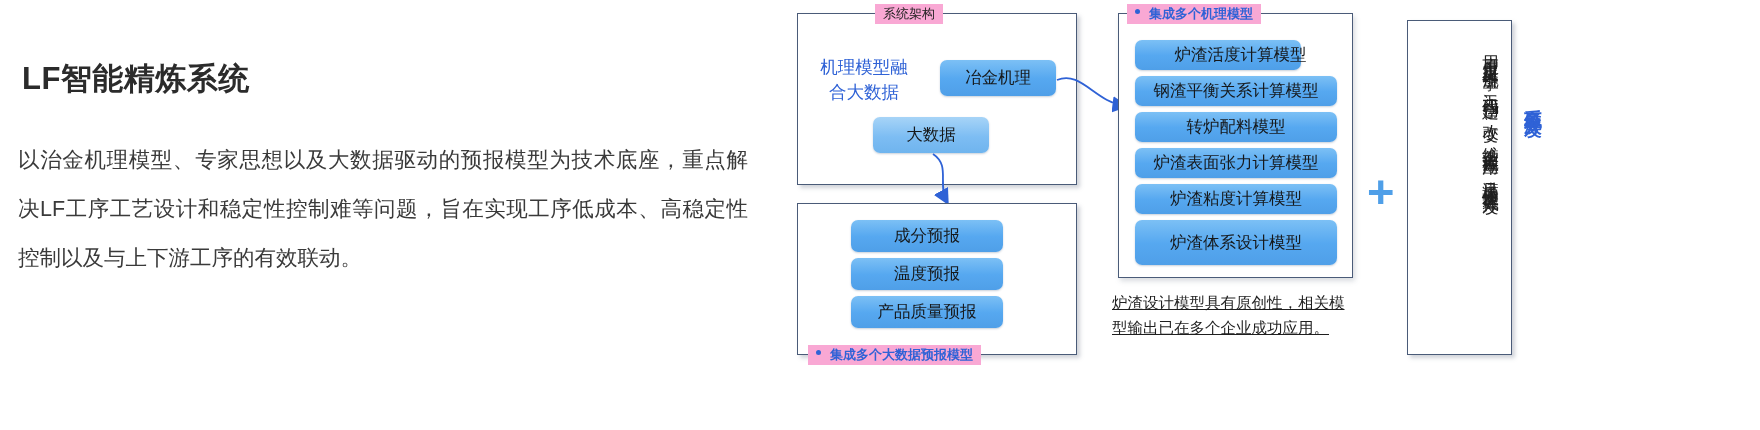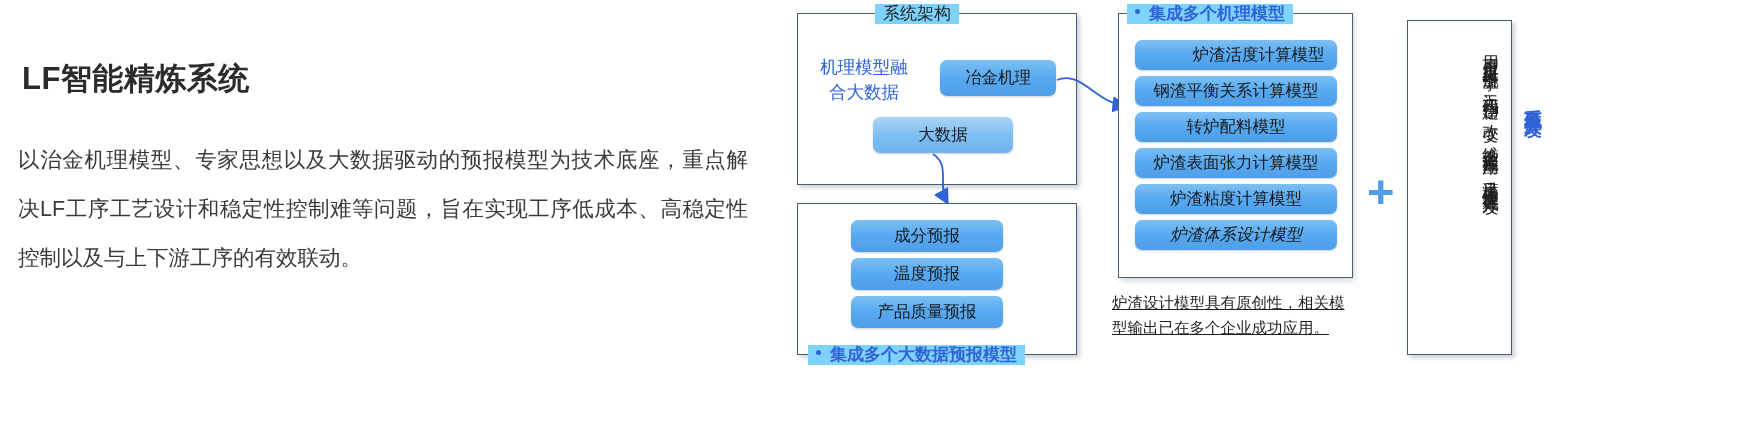--- a/index.html
+++ b/index.html
@@ -31,23 +31,23 @@
     position: absolute;
     background: #ffffff;
     border: 1.4px solid #4a5b78;
     box-shadow: 3px 3px 4px rgba(120,130,145,0.35);
   }
   .panel.soft { box-shadow: 2px 3px 5px rgba(120,130,145,0.28); }
 
   
   .grp-label {
     position: absolute;
-    background: #7dd3fc;
+    background: #f9a8d4;
     padding: 0 8px;
-    font-size: 17px;
+    font-size: 13px;
     white-space: nowrap;
     line-height: 20px;
   }
   .grp-label.dark { color: #1f1f1f; }
   .grp-label.blue { color: #2f62d6; font-weight: 600; }
   .grp-bullet {
     display: inline-block; width: 5px; height: 5px; border-radius: 50%;
     background: #2f62d6; vertical-align: middle; margin-right: 9px;
     position: relative; top: -3px;
   }
@@ -123,21 +123,21 @@
   <div id="diagram">
 
     <div class="panel" style="left:22px; top:13px; width:280px; height:172px;"></div>
     <div class="grp-label dark" style="left:100px; top:4px;">系统架构</div>
     <div class="plain-blue-text" style="left:29px; top:55px; width:120px;">机理模型融
 合大数据</div>
 
     <div class="pill" style="left:165px; top:60px; width:116px; height:36px;justify-content:center;">
       <span>冶金机理</span>
     </div>
-    <div class="pill lite" style="left:98px; top:117px; width:140px; height:36px;">
+    <div class="pill lite" style="left:98px; top:117px; width:116px; height:36px;">
       <span>大数据</span>
     </div>
 
     <svg class="arrow" style="left:280px; top:62px; width:120px; height:60px;">
       <defs>
         <marker id="ah1" markerWidth="9" markerHeight="9" refX="7" refY="4.5" orient="auto">
           <path d="M0,0 L9,4.5 L0,9 z" fill="#2f62d6"></path>
         </marker>
       </defs>
       <path d="M2,18 C26,8 40,40 70,44" stroke="#2f62d6" stroke-width="1.8" fill="none" marker-end="url(#ah1)"></path>
@@ -165,36 +165,36 @@
     </div>
     <div class="pill" style="left:76px; top:296px; width:152px; height:32px;">
       <span>产品质量预报</span>
     </div>
 
     <div class="panel soft" style="left:343px; top:13px; width:235px; height:265px;"></div>
     <div class="grp-label blue" style="left:352px; top:4px;text-align:center;">
       <span class="grp-bullet"></span><span>集成多个机理模型</span>
     </div>
 
-    <div class="pill" style="left:360px; top:40px; width:202px; height:30px;padding-left:45px;">
+    <div class="pill" style="left:360px; top:40px; width:166px; height:30px;padding-left:45px;">
       <span>炉渣活度计算模型</span>
     </div>
     <div class="pill" style="left:360px; top:76px; width:202px; height:30px;">
       <span>钢渣平衡关系计算模型</span>
     </div>
     <div class="pill" style="left:360px; top:112px; width:202px; height:30px;border-radius:7px;">
       <span>转炉配料模型</span>
     </div>
     <div class="pill" style="left:360px; top:148px; width:202px; height:30px;">
       <span>炉渣表面张力计算模型</span>
     </div>
     <div class="pill" style="left:360px; top:184px; width:202px; height:30px;">
       <span>炉渣粘度计算模型</span>
     </div>
-    <div class="pill" style="left:360px; top:220px; width:202px; height:30px;font-style:italic;">
+    <div class="pill" style="left:360px; top:220px; width:202px; height:45px;">
       <span>炉渣体系设计模型</span>
     </div>
 
     <div class="caption" style="left:337px; top:290px;text-decoration:underline;">炉渣设计模型具有原创性，相关模型输出已在多个企业成功应用。</div>
 
     <div id="plus-sign" style="left:592px; top:168px;">+</div>
 
     <div class="panel" style="left:632px; top:20px; width:105px; height:335px;"></div>
     <div class="vtext" id="right-para" style="left:640px; top:42px; width:90px;">用户可自定义工作流引擎，无代码创建、改变、维护业务流程应用，满足场景快速迭代开发。</div>
     <div class="vtext" id="right-side-label" style="left:745px; top:95px;">系统可二次开发</div>

